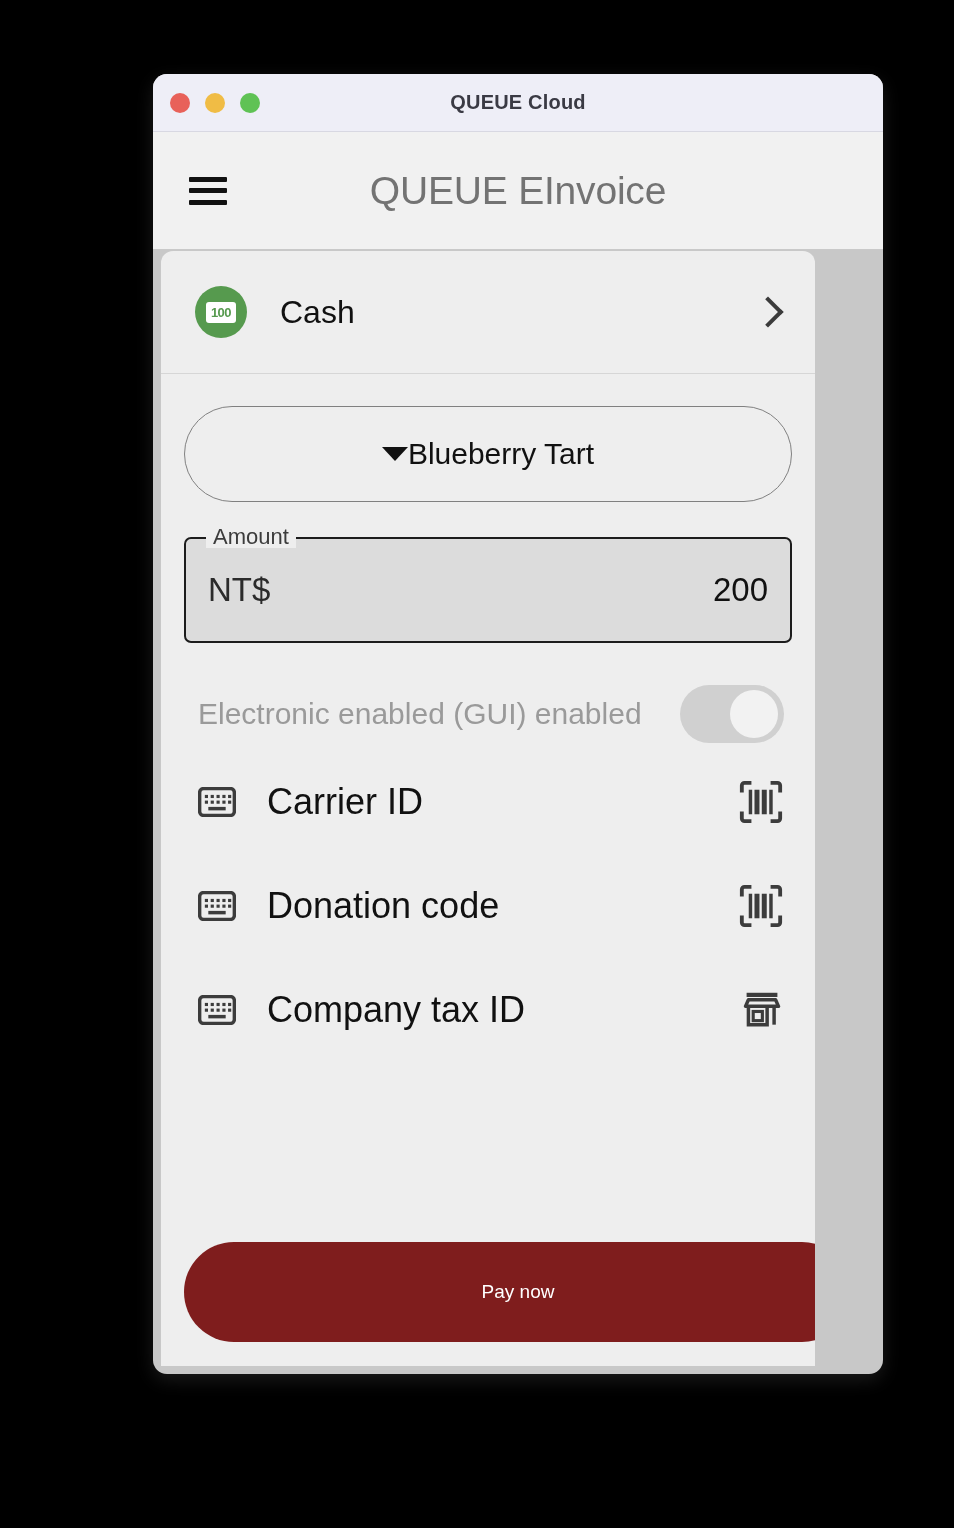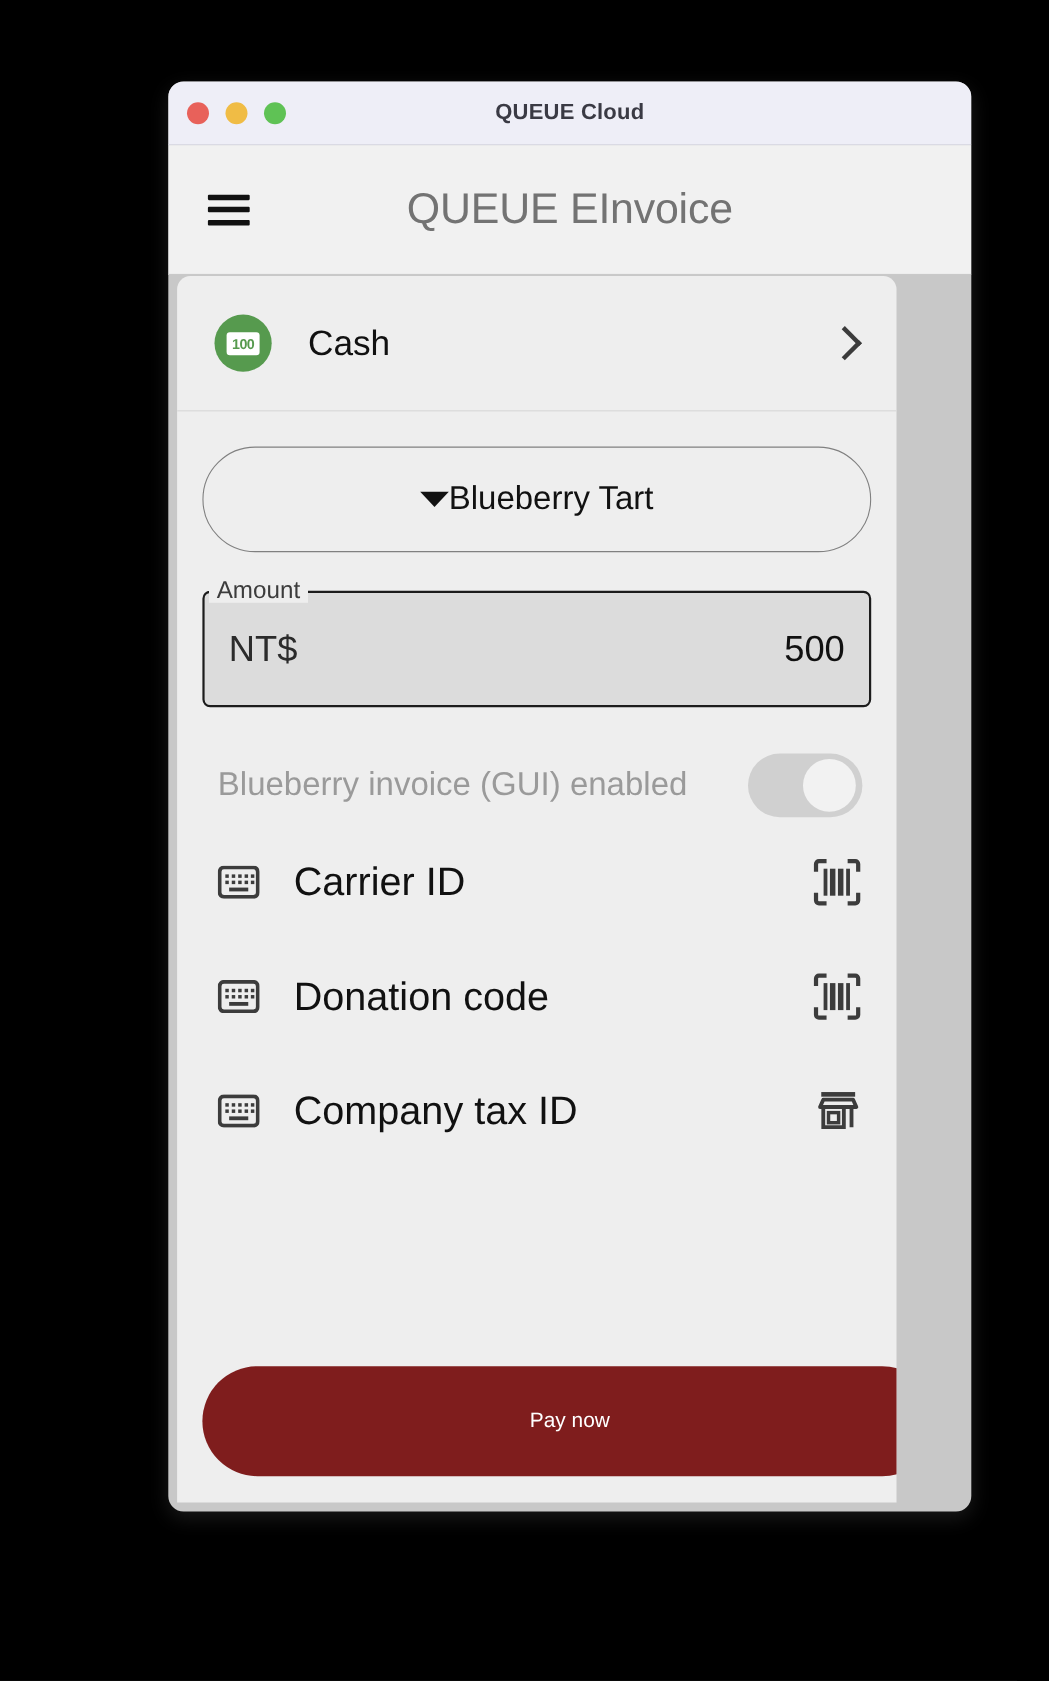--- a/index.html
+++ b/index.html
@@ -179,21 +179,21 @@
     border-radius: 7px;
     background: #dcdcdc;
     display: flex;
     align-items: center;
     padding: 0 22px;
     cursor: text;
   }
   .amount-legend {
     position: absolute;
     top: -13px;
-    left: 4px;
+    left: 20px;
     padding: 0 7px;
     background: #eeeeee;
     font-size: 22px;
     color: #3c3c3c;
     line-height: 1;
   }
   .amount-currency {
     font-size: 33px;
     color: #2b2b2b;
   }
@@ -303,25 +303,25 @@
     <div class="body-section">
 
       <div class="item-select">
         <div class="caret-down"></div>
         <div class="item-select-label">Blueberry Tart</div>
       </div>
 
       <div class="amount-field">
         <div class="amount-legend">Amount</div>
         <div class="amount-currency">NT$</div>
-        <div class="amount-value">500</div>
+        <div class="amount-value">200</div>
       </div>
 
       <div class="toggle-row">
-        <div class="toggle-label">Blueberry invoice (GUI) enabled</div>
+        <div class="toggle-label">Electronic enabled (GUI) enabled</div>
         <div class="toggle">
           <div class="knob"></div>
         </div>
       </div>
 
       <div class="entry-row">
         <span>
           <svg width="38" height="30" viewBox="0 0 24 19">
             <rect x="1" y="1" width="22" height="17" rx="2.5" fill="none" stroke="#3c3c3c" stroke-width="2.2"></rect>
             <rect x="4.3" y="5" width="2" height="2" fill="#3c3c3c"></rect>

